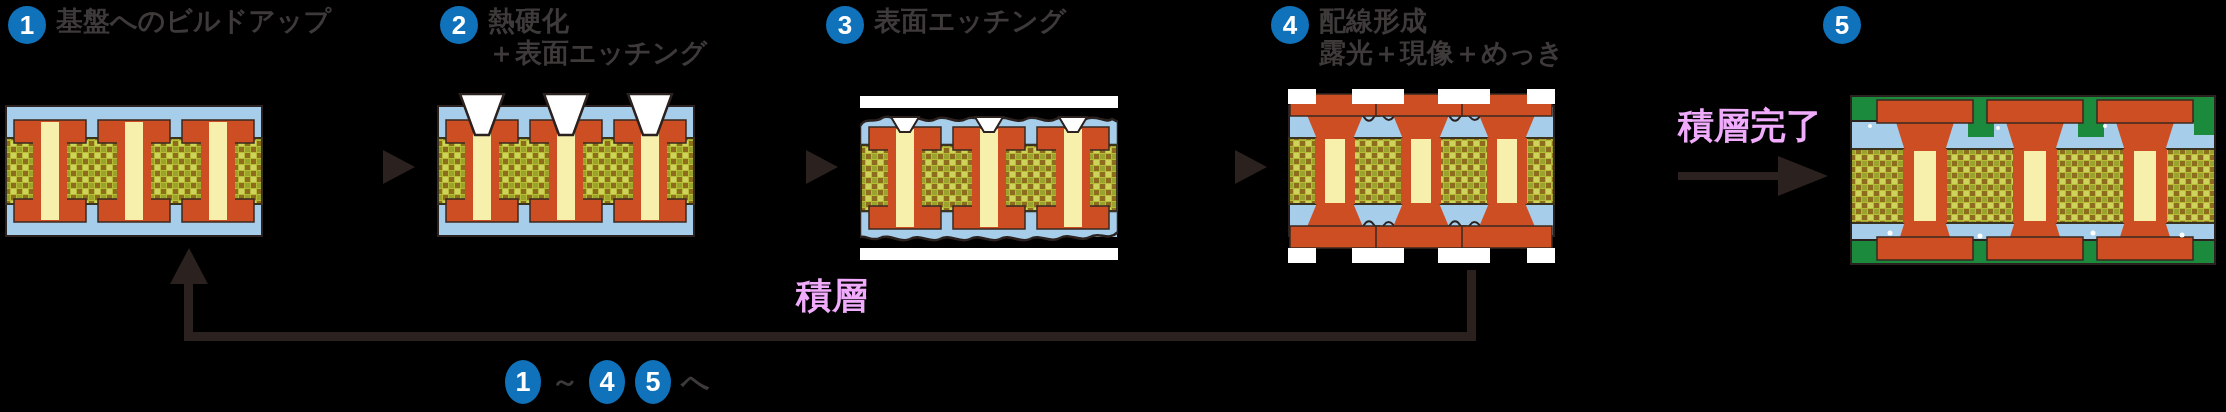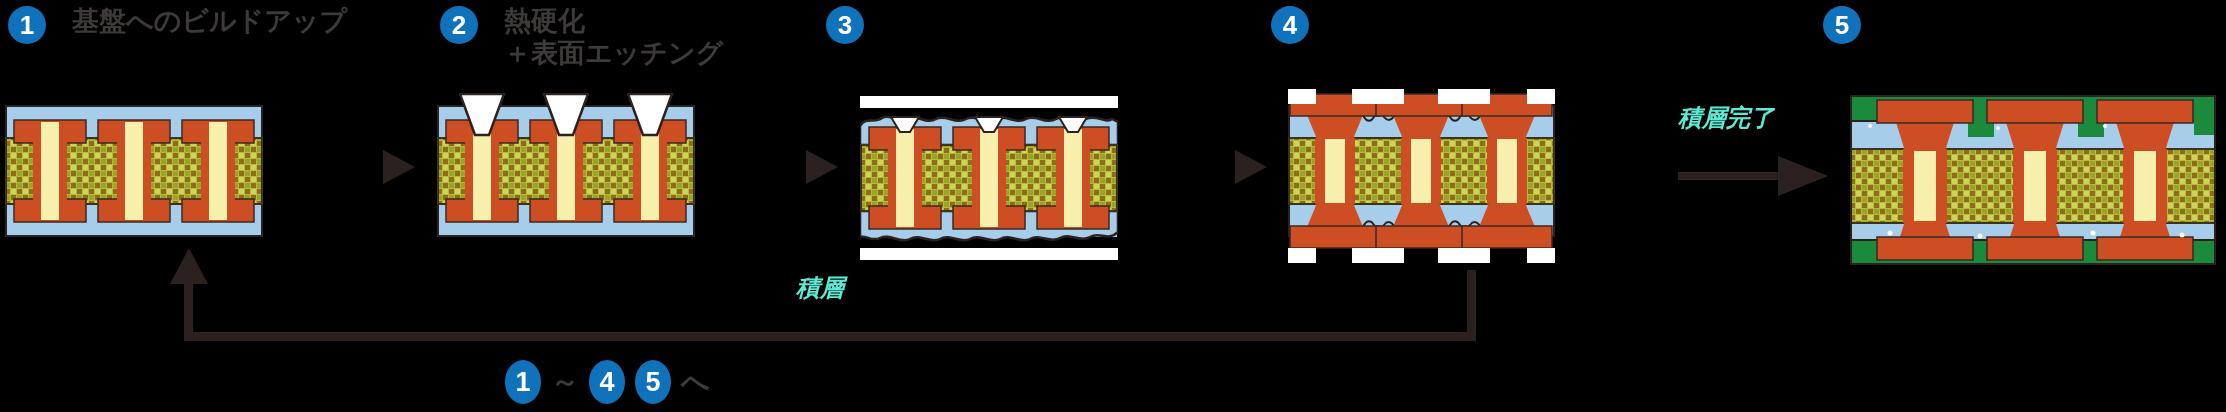--- a/index.html
+++ b/index.html
@@ -6,24 +6,24 @@
   .canvas{
     position:relative;width:2226px;height:412px;background:#000;
     overflow:hidden;font-family:"Liberation Sans",sans-serif;
   }
   .step{position:absolute;top:6px;display:flex;align-items:flex-start;gap:10px;}
   .badge{
     flex:0 0 auto;width:38px;height:38px;border-radius:50%;
     background:#0f72ba;color:#fff;font-size:26px;font-weight:bold;
     display:flex;align-items:center;justify-content:center;
   }
-  .slabel{font-size:27px;font-weight:bold;color:#3e3a39;line-height:1.18;white-space:nowrap;margin-left:16px;}
+  .slabel{font-size:27px;font-weight:bold;color:#3e3a39;line-height:1.18;white-space:nowrap;}
   .board{position:absolute;}
   .flow-arrow{position:absolute;}
-  .flowtext{position:absolute;font-size:24px;font-weight:bold;color:#5eead4;white-space:nowrap;font-style:italic;}
+  .flowtext{position:absolute;font-size:36px;font-weight:bold;color:#f0abfc;white-space:nowrap;}
   .rline{position:absolute;background:#2b211e;}
   .up-arrow-head{
     position:absolute;width:0;height:0;
     border-left:19px solid transparent;border-right:19px solid transparent;
     border-bottom:36px solid #2b211e;
   }
   .caption{position:absolute;display:flex;align-items:center;gap:10px;height:48px;}
   .cbadge{
     flex:0 0 auto;width:36px;height:44px;border-radius:50%;
     background:#0f72ba;color:#fff;font-size:27px;font-weight:bold;
@@ -57,24 +57,29 @@
   <div class="step" style="left:440px">
     <div class="badge">2</div>
     <div class="slabel">
       <div>熱硬化</div>
       <div>＋表面エッチング</div>
     </div>
   </div>
   <div class="step" style="left:826px">
     <div class="badge">3</div>
     <div class="slabel">
+      <div>表面エッチング</div>
     </div>
   </div>
   <div class="step" style="left:1271px">
     <div class="badge">4</div>
+    <div class="slabel">
+      <div>配線形成</div>
+      <div>露光＋現像＋めっき</div>
+    </div>
   </div>
   <div class="step" style="left:1823px">
     <div class="badge">5</div>
   </div>
 
   <svg class="board" style="left:5px;top:105px" width="258" height="132" viewBox="0 0 258 132">
     <rect x="1" y="1" width="256" height="32" fill="#a6cde9" stroke="#2b211e" stroke-width="2"></rect>
     <rect x="1" y="99" width="256" height="32" fill="#a6cde9" stroke="#2b211e" stroke-width="2"></rect>
     <rect x="1" y="33" width="256" height="66" fill="url(#coreP)" stroke="#3a3320" stroke-width="2"></rect>
     <g stroke="#3a2a20" stroke-width="1.5">

